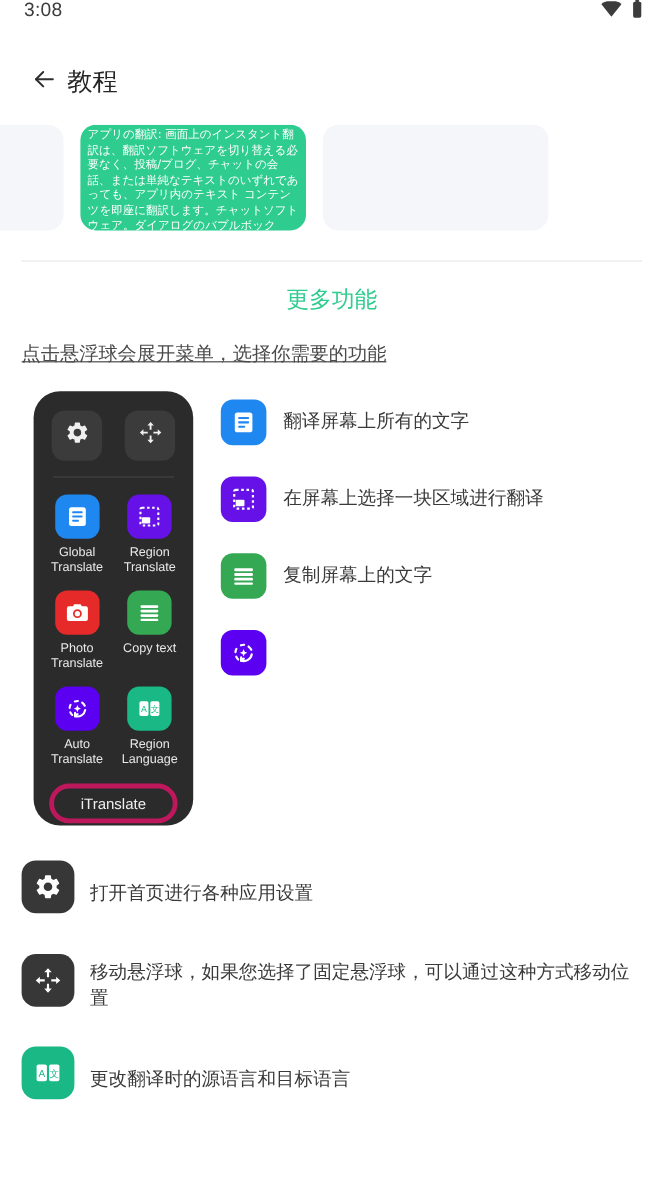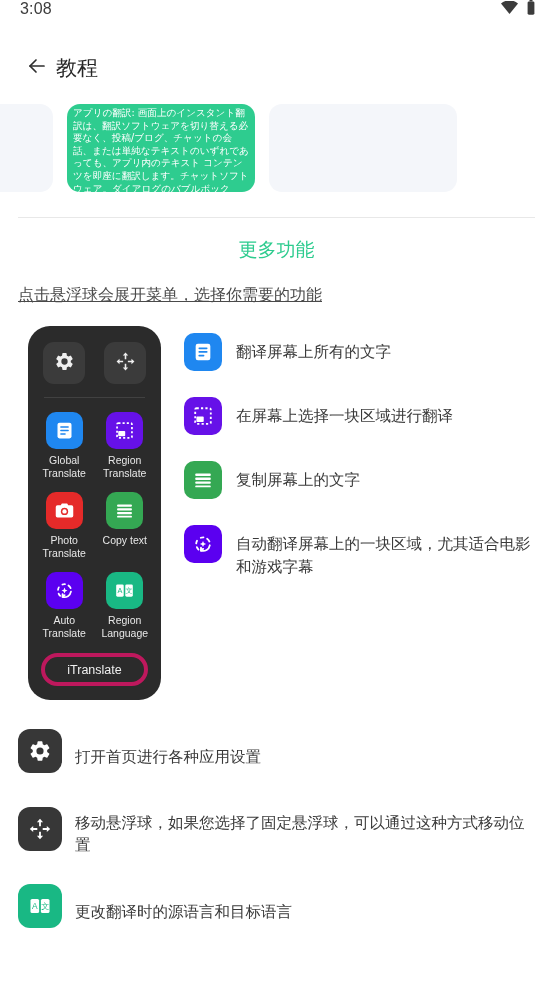--- a/index.html
+++ b/index.html
@@ -110,21 +110,21 @@
     padding: 0 14px 0 28px;
     align-items: flex-start;
   }
 
   
   .ball-panel {
     width: 133px;
     flex: none;
     background: #2b2b2b;
     border-radius: 22px;
-    padding: 16px 11px 14px 11px;
+    padding: 16px 11px 2px 11px;
   }
   .panel-toprow {
     display: flex;
     justify-content: space-between;
     padding: 0 4px;
   }
   .panel-minibtn {
     width: 42px; height: 42px;
     border-radius: 11px;
     background: #3b3b3b;
@@ -428,21 +428,20 @@
         <svg viewBox="0 0 24 24" fill="none" stroke="#ffffff" stroke-width="2" stroke-linecap="round">
           <path d="M5.3 15.5a7.4 7.4 0 001.8 2.6"></path>
             <path d="M4.6 11.3a7.4 7.4 0 01.9-2.9"></path>
           <path d="M9.6 5.2a7.4 7.4 0 012.9-.5"></path>
             <path d="M16.5 6.3a7.4 7.4 0 012.5 3"></path>
           <path d="M19.4 13.4a7.4 7.4 0 01-9.5 5.8"></path>
           <path d="M12.2 17.3l-2.5 2 .1-3.2" fill="#ffffff" stroke-linejoin="round"></path>
           <path d="M12 8.6l1 2.4 2.4 1-2.4 1-1 2.4-1-2.4-2.4-1 2.4-1z" fill="#ffffff" stroke="none"></path>
         </svg>
       </div>
-      <div class="feat-text">自动翻译屏幕上的一块区域，尤其适合电影和游戏字幕</div>
     </div>
 
   </div>
 </div>
 
 <div class="bottom-list">
 
   <div class="bottom-row">
     <div class="bottom-icon" style="background:#373737">
       <svg viewBox="0 0 24 24" fill="#ffffff">

